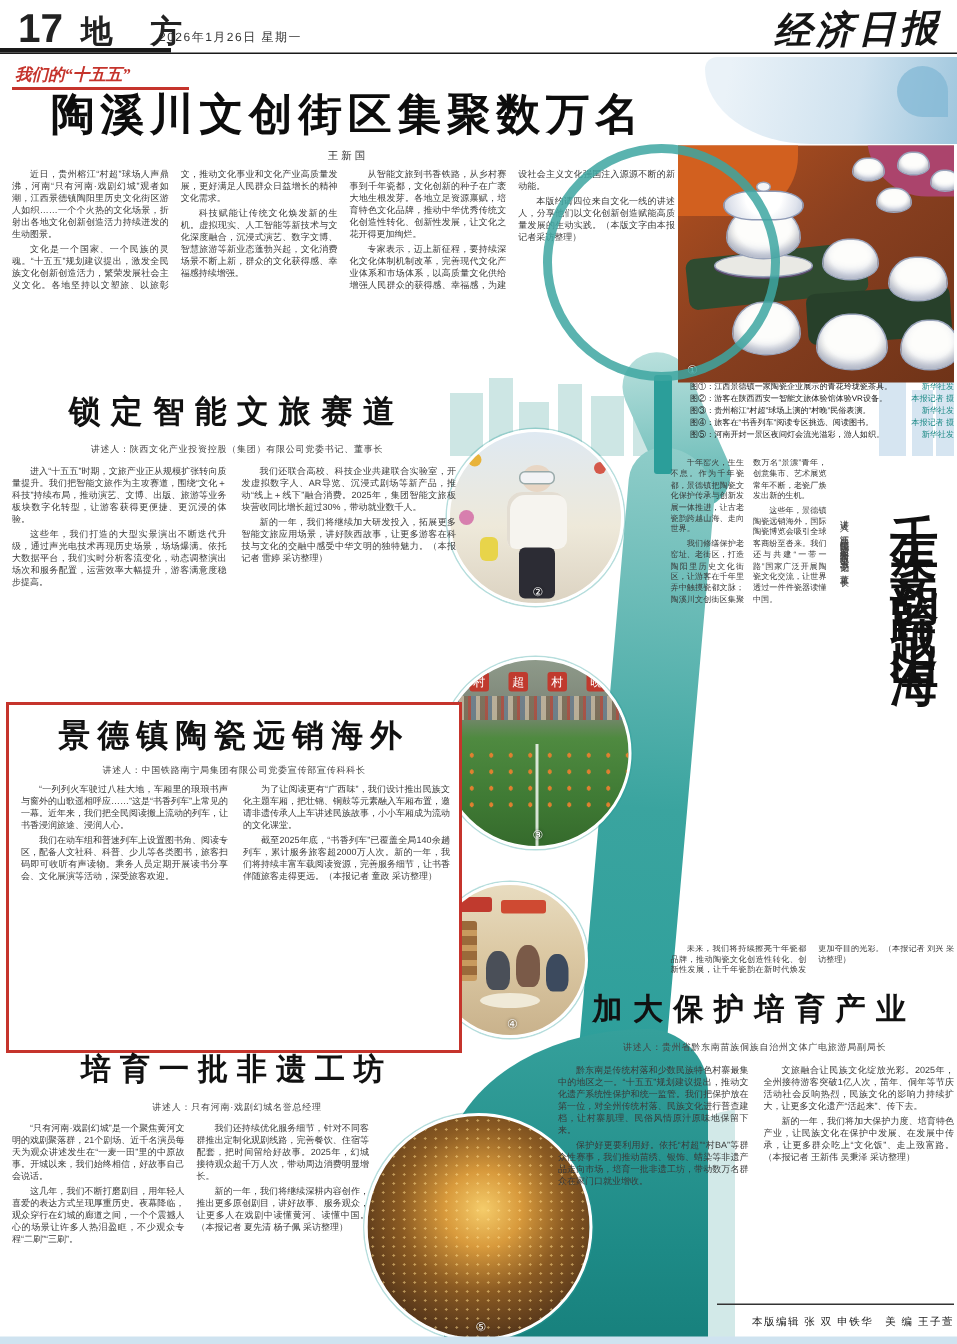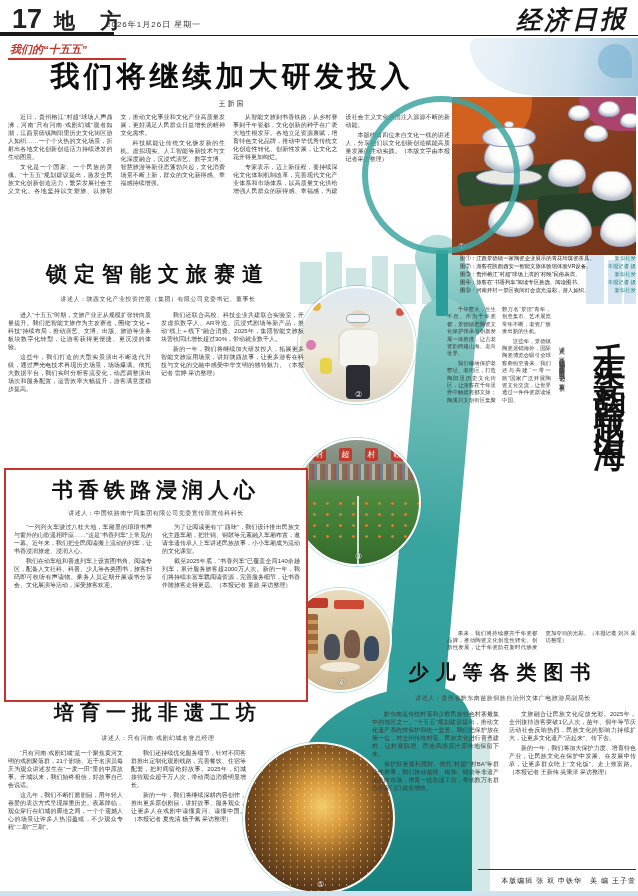--- a/index.html
+++ b/index.html
@@ -128,21 +128,21 @@
 <div class="abs skyline-r" style="left:608px;top:260px;width:14px;height:44px;"></div>
 <div class="abs skyline-r" style="left:624px;top:248px;width:12px;height:56px;"></div>
 <div class="abs swoosh-mid2"></div>
 <div class="abs swoosh-mid"></div>
 <div class="abs swoosh-bottom2"></div>
 <div class="abs swoosh-bottom"></div>
 <div class="abs cap-strip"></div>
 
 <div class="abs banner">我们的“十五五”</div>
 <div class="abs banner-rule"></div>
-<h1 class="abs lead-title">我们将继续加大研发投入</h1>
+<h1 class="abs lead-title">陶溪川文创街区集聚数万名</h1>
 <div class="abs lead-byline">王新国</div>
 <div class="abs bodytext lead-body">
     <p>近日，贵州榕江“村超”球场人声鼎沸，河南“只有河南·戏剧幻城”观者如潮，江西景德镇陶阳里历史文化街区游人如织……一个个火热的文化场景，折射出各地文化创新创造活力持续迸发的生动图景。</p>
     <p>文化是一个国家、一个民族的灵魂。“十五五”规划建议提出，激发全民族文化创新创造活力，繁荣发展社会主义文化。各地坚持以文塑旅、以旅彰文，推动文化事业和文化产业高质量发展，更好满足人民群众日益增长的精神文化需求。</p>
     <p>科技赋能让传统文化焕发新的生机。虚拟现实、人工智能等新技术与文化深度融合，沉浸式演艺、数字文博、智慧旅游等新业态蓬勃兴起，文化消费场景不断上新，群众的文化获得感、幸福感持续增强。</p>
     <p>从智能文旅到书香铁路，从乡村赛事到千年瓷都，文化创新的种子在广袤大地生根发芽。各地立足资源禀赋，培育特色文化品牌，推动中华优秀传统文化创造性转化、创新性发展，让文化之花开得更加绚烂。</p>
     <p>专家表示，迈上新征程，要持续深化文化体制机制改革，完善现代文化产业体系和市场体系，以高质量文化供给增强人民群众的获得感、幸福感，为建设社会主义文化强国注入源源不断的新动能。</p>
     <p>本版约请四位来自文化一线的讲述人，分享他们以文化创新创造赋能高质量发展的生动实践。（本版文字由本报记者采访整理）</p>
   </div>
 
@@ -220,21 +220,21 @@
 <h2 class="abs art-title t-a">锁定智能文旅赛道</h2>
 <div class="abs art-byline bl-a">讲述人：陕西文化产业投资控股（集团）有限公司党委书记、董事长</div>
 <div class="abs bodytext bd-a">
     <p>进入“十五五”时期，文旅产业正从规模扩张转向质量提升。我们把智能文旅作为主攻赛道，围绕“文化＋科技”持续布局，推动演艺、文博、出版、旅游等业务板块数字化转型，让游客获得更便捷、更沉浸的体验。</p>
     <p>这些年，我们打造的大型实景演出不断迭代升级，通过声光电技术再现历史场景，场场爆满。依托大数据平台，我们实时分析客流变化，动态调整演出场次和服务配置，运营效率大幅提升，游客满意度稳步提高。</p>
     <p>我们还联合高校、科技企业共建联合实验室，开发虚拟数字人、AR导览、沉浸式剧场等新产品，推动“线上＋线下”融合消费。2025年，集团智能文旅板块营收同比增长超过30%，带动就业数千人。</p>
     <p>新的一年，我们将继续加大研发投入，拓展更多智能文旅应用场景，讲好陕西故事，让更多游客在科技与文化的交融中感受中华文明的独特魅力。（本报记者 雷婷 采访整理）</p>
   </div>
 
 <div class="abs redbox"></div>
-<h2 class="abs art-title t-b">书香铁路浸润人心</h2>
+<h2 class="abs art-title t-b">景德镇陶瓷远销海外</h2>
 <div class="abs art-byline bl-b">讲述人：中国铁路南宁局集团有限公司党委宣传部宣传科科长</div>
 <div class="abs bodytext bd-b">
     <p>“一列列火车驶过八桂大地，车厢里的琅琅书声与窗外的山歌遥相呼应……”这是“书香列车”上常见的一幕。近年来，我们把全民阅读搬上流动的列车，让书香浸润旅途、浸润人心。</p>
     <p>我们在动车组和普速列车上设置图书角、阅读专区，配备人文社科、科普、少儿等各类图书，旅客扫码即可收听有声读物。乘务人员定期开展读书分享会、文化展演等活动，深受旅客欢迎。</p>
     <p>为了让阅读更有“广西味”，我们设计推出民族文化主题车厢，把壮锦、铜鼓等元素融入车厢布置，邀请非遗传承人上车讲述民族故事，小小车厢成为流动的文化课堂。</p>
     <p>截至2025年底，“书香列车”已覆盖全局140余趟列车，累计服务旅客超2000万人次。新的一年，我们将持续丰富车载阅读资源，完善服务细节，让书香伴随旅客走得更远。（本报记者 童政 采访整理）</p>
   </div>
 
 <h2 class="abs art-title t-c">培育一批非遗工坊</h2>
 <div class="abs art-byline bl-c">讲述人：只有河南·戏剧幻城名誉总经理</div>
@@ -249,21 +249,21 @@
     <p>千年窑火，生生不息。作为千年瓷都，景德镇把陶瓷文化保护传承与创新发展一体推进，让古老瓷韵跨越山海、走向世界。</p>
     <p>我们修缮保护老窑址、老街区，打造陶阳里历史文化街区，让游客在千年里弄中触摸瓷都文脉；陶溪川文创街区集聚数万名“景漂”青年，创意集市、艺术展览常年不断，老瓷厂焕发出新的生机。</p>
     <p>这些年，景德镇陶瓷远销海外，国际陶瓷博览会吸引全球客商纷至沓来。我们还与共建“一带一路”国家广泛开展陶瓷文化交流，让世界透过一件件瓷器读懂中国。</p>
   </div>
 <div class="abs bl-d">讲述人：江西景德镇陶文旅控股集团有限公司党委书记、董事长</div>
 <div class="abs t-d">千年瓷韵跨越山海</div>
 <div class="abs bodytext bd-d2">
     <p>未来，我们将持续擦亮千年瓷都品牌，推动陶瓷文化创造性转化、创新性发展，让千年瓷韵在新时代焕发更加夺目的光彩。（本报记者 刘兴 采访整理）</p>
   </div>
 
-<h2 class="abs art-title t-e">少儿等各类图书</h2>
+<h2 class="abs art-title t-e">加大保护培育产业</h2>
 <div class="abs art-byline bl-e">讲述人：贵州省黔东南苗族侗族自治州文体广电旅游局副局长</div>
 <div class="abs bodytext bd-e">
     <p>黔东南是传统村落和少数民族特色村寨最集中的地区之一。“十五五”规划建议提出，推动文化遗产系统性保护和统一监管。我们把保护放在第一位，对全州传统村落、民族文化进行普查建档，让村寨肌理、民俗风情原汁原味地保留下来。</p>
     <p>保护好更要利用好。依托“村超”“村BA”等群众性赛事，我们推动苗绣、银饰、蜡染等非遗产品走向市场，培育一批非遗工坊，带动数万名群众在家门口就业增收。</p>
     <p>文旅融合让民族文化绽放光彩。2025年，全州接待游客突破1亿人次，苗年、侗年等节庆活动社会反响热烈，民族文化的影响力持续扩大，让更多文化遗产“活起来”、传下去。</p>
     <p>新的一年，我们将加大保护力度、培育特色产业，让民族文化在保护中发展、在发展中传承，让更多群众吃上“文化饭”、走上致富路。（本报记者 王新伟 吴秉泽 采访整理）</p>
   </div>
 
 <div class="abs credits-rule"></div>
 <div class="abs credits">本版编辑 张 双 申铁华　美 编 王子萱</div>

